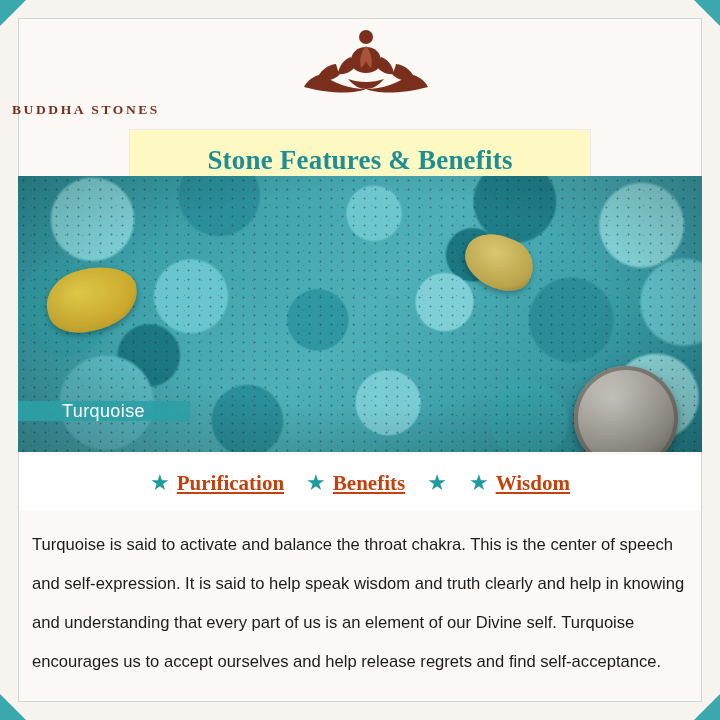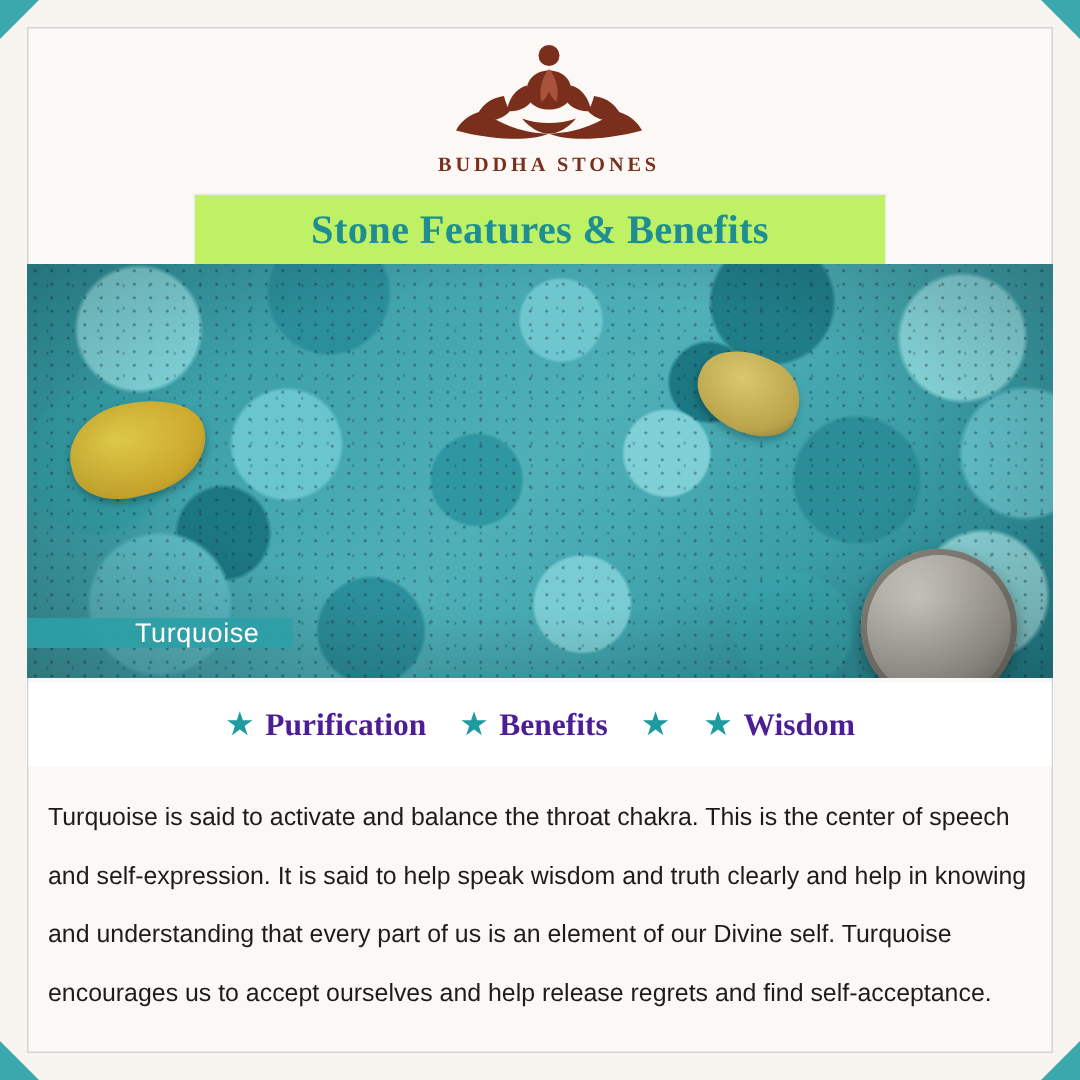--- a/index.html
+++ b/index.html
@@ -55,43 +55,42 @@
     width: 684px; height: 684px;
     border: 1px solid #cfd6d6;
     box-sizing: border-box;
     background: #fbf8f5;
   }
 
   
   .brand {
     position: absolute;
     left: 12px; right: 0; top: 24px;
-    text-align: center;
   }
   .brand svg { display: block; margin: 0 auto; }
   .brand-name {
     margin-top: 6px;
     font-size: 13.5px;
     letter-spacing: 2.6px;
     color: #7a2f1c;
     font-weight: bold;
     font-family: "Liberation Serif", serif;
   }
 
   
   .title-band {
     position: absolute;
     left: 130px;
     top: 130px;
     width: 460px;
     height: 46px;
-    background: #bef264;
+    background: #fef9c3;
     box-shadow: 0 0 0 1px #eceaea;
     display: flex;
-    align-items: center;
+    align-items: flex-end;
     justify-content: center;
   }
   .title-band h1 {
     margin: 0;
     font-size: 27px;
     font-weight: bold;
     color: #1f8e93;
     font-family: "Liberation Serif", serif;
     letter-spacing: 0.2px;
   }
@@ -169,27 +168,27 @@
   }
   .hero-vignette {
     position: absolute; inset: 0;
     background: radial-gradient(ellipse at 50% 45%, rgba(0,0,0,0) 50%, rgba(0,0,0,0.28) 100%);
   }
 
   
   .stone-tag {
     position: absolute;
     left: 18px;
-    top: 412px;
+    top: 401px;
     min-width: 172px;
     height: 20px;
     background: rgba(44,160,166,0.92);
     display: flex;
     align-items: center;
-    padding: 0 22px 0 72px;
+    padding: 0 22px 0 44px;
     box-sizing: border-box;
   }
   .stone-tag span {
     color: #ffffff;
     font-size: 18px;
     letter-spacing: 0.4px;
   }
 
   
   .benefits {
@@ -208,24 +207,25 @@
     display: flex;
     align-items: center;
     gap: 7px;
   }
   .benefit .star {
     color: #1f9ba0;
     font-size: 22px;
     line-height: 1;
   }
   .benefit .label {
-    color: #4c1d95;
+    color: #c2410c;
     font-size: 21px;
     font-weight: bold;
     font-family: "Liberation Serif", serif;
+    text-decoration: underline;
   }
 
   
   .body-copy {
     position: absolute;
     left: 32px;
     top: 508px;
     width: 660px;
     font-size: 16.6px;
     line-height: 39px;

